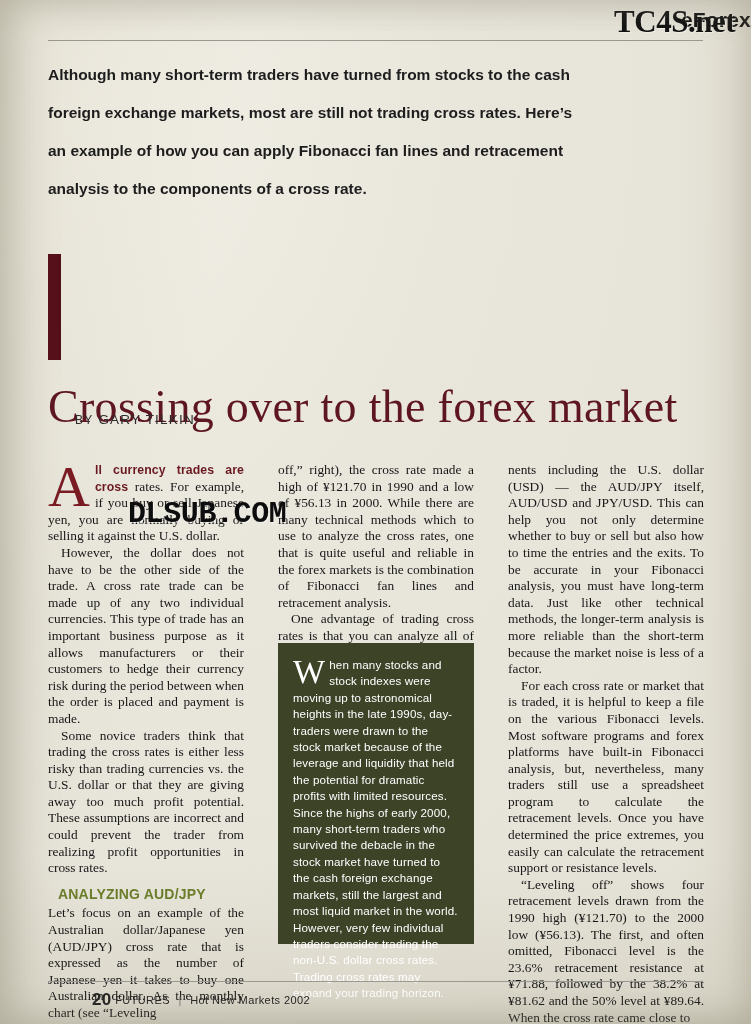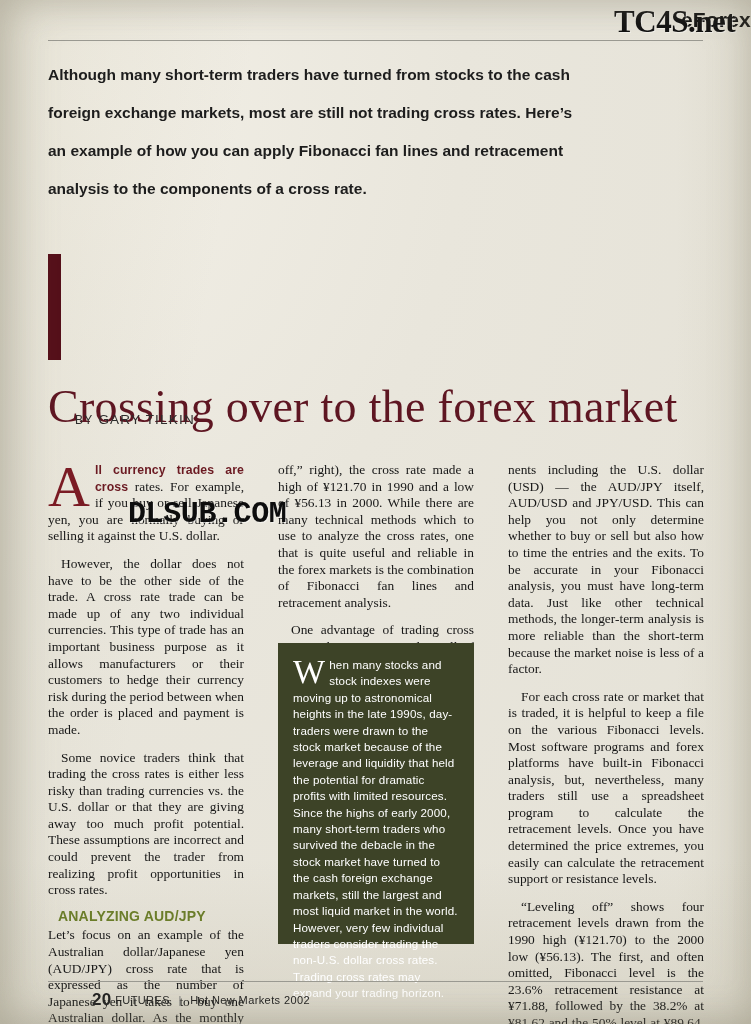--- a/index.html
+++ b/index.html
@@ -86,21 +86,21 @@
     position:absolute; top:0; width:196px;
     font-size:13.4px; line-height:16.6px;
     text-align:justify;
     color:#171717;
   }
   .col.c1{ left:0; }
   .col.c2{ left:230px; }
   .col.c3{ left:460px; }
   .col p{ margin:0 0 0 0; text-indent:13px; }
   .col p.first{ text-indent:0; }
-  .col p + p { margin-top:11px; }
+  .col p + p { margin-top:0; }
 
   .dropcap{
     float:left;
     font-family:"Liberation Serif", serif;
     font-size:58px; line-height:46px;
     color:#7a1b24; font-weight:normal;
     padding:2px 5px 0 0;
   }
   .lede-bold{
     font-family:"Liberation Sans", sans-serif;

